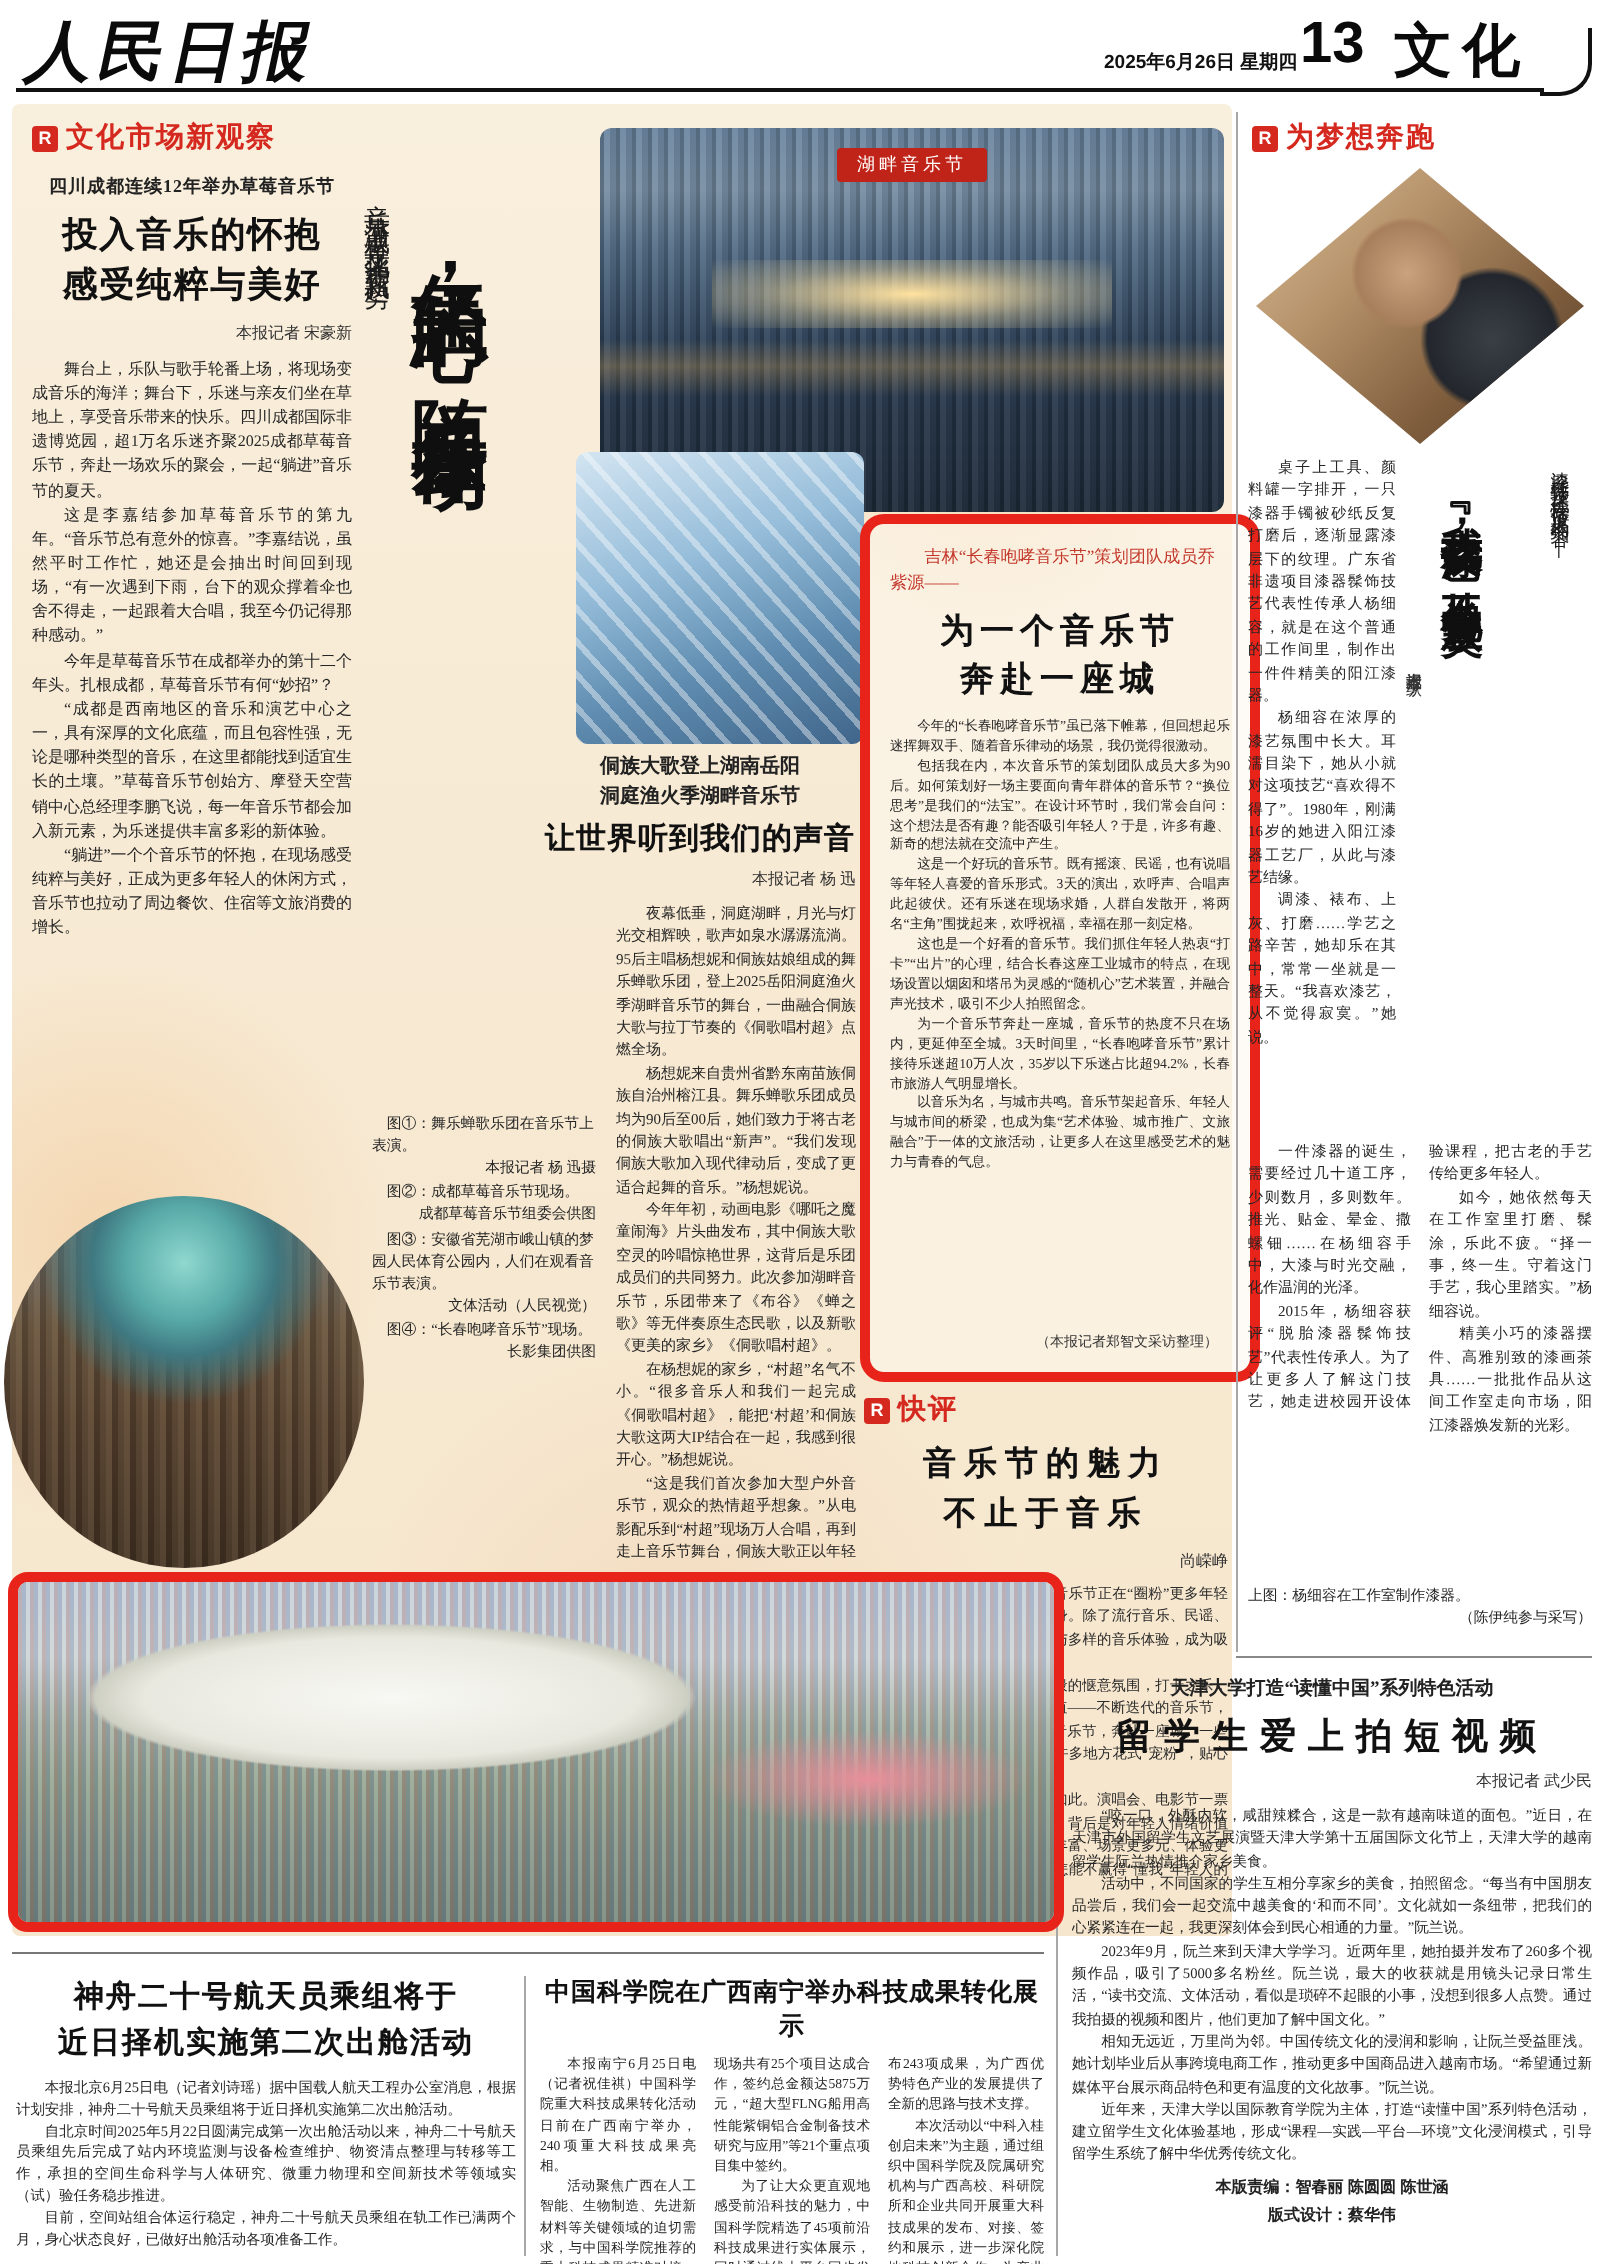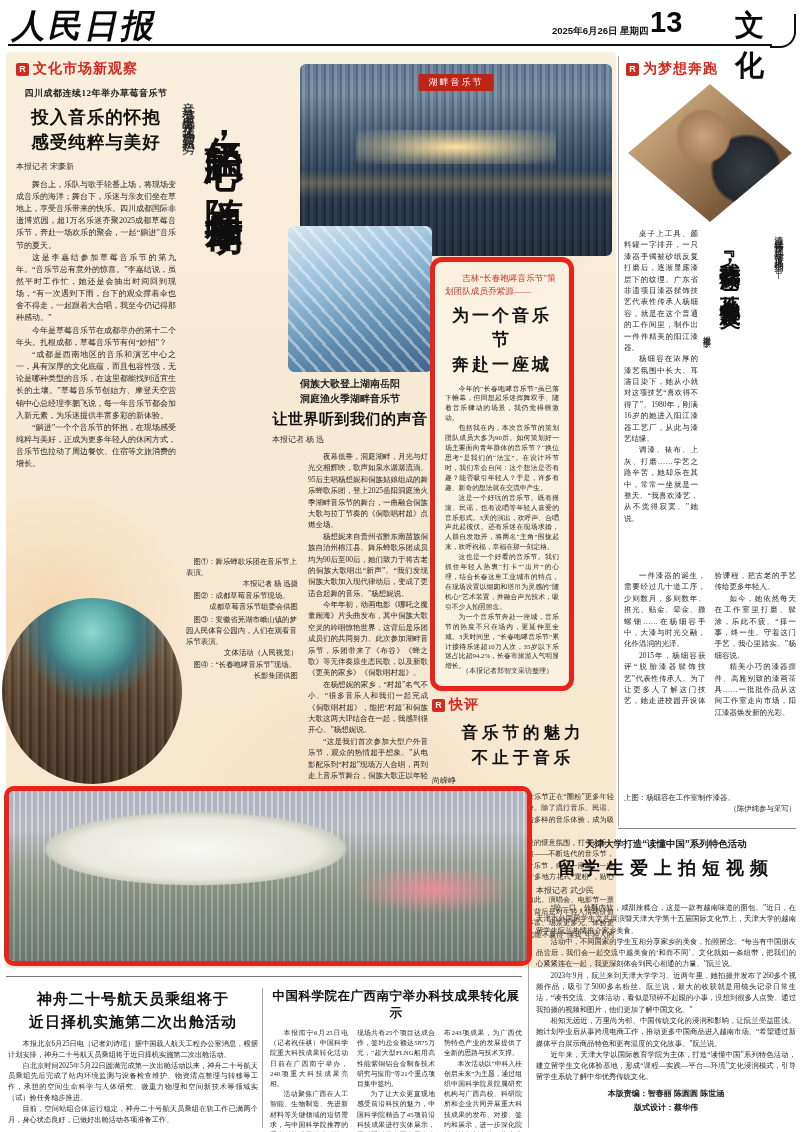--- a/index.html
+++ b/index.html
@@ -5,21 +5,21 @@
   html,body{margin:0;padding:0;}
   body{width:801px;height:1132px;position:relative;background:#ffffff;overflow:hidden;
        font-family:"Liberation Serif",serif;color:#222;}
   .abs{position:absolute;}
   p{margin:0;text-indent:2em;}
   
   #masthead{left:14px;top:4px;font-size:33px;font-weight:900;transform:skewX(-12deg);
             letter-spacing:3px;color:#0a0a0a;font-family:"Liberation Serif",serif;}
   #hdr-date{left:552px;top:25px;font-size:9.5px;font-weight:bold;color:#111;font-family:"Liberation Sans",sans-serif;}
   #hdr-pageno{left:650px;top:6px;font-size:29px;font-weight:800;font-family:"Liberation Sans",sans-serif;color:#0a0a0a;}
-  #hdr-section{left:735px;top:6px;font-size:29px;font-weight:800;letter-spacing:5px;color:#0a0a0a;font-family:"Liberation Sans",sans-serif;}
+  #hdr-section{left:697px;top:6px;font-size:29px;font-weight:800;letter-spacing:5px;color:#0a0a0a;font-family:"Liberation Sans",sans-serif;}
   #hdr-rule{left:8px;top:44px;width:764px;height:2px;background:#111;}
   #hdr-curve{left:770px;top:14px;width:24px;height:32px;border-right:2px solid #111;
              border-bottom:2px solid #111;border-bottom-right-radius:16px;}
   
   #feature-bg{left:6px;top:52px;width:610px;height:916px;border-radius:4px;
     background:
       radial-gradient(circle 150px at 80% 18%, #f6d9b4 0%, rgba(246,217,180,0) 70%),
       radial-gradient(circle 200px at 8% 62%, #f4d6b0 0%, rgba(244,214,176,0) 70%),
       radial-gradient(circle 230px at 55% 85%, #f3dcc0 0%, rgba(243,220,192,0) 70%),
       linear-gradient(180deg,#f9efdd 0%,#f7e9d2 50%,#f6e6cd 100%);}
@@ -27,21 +27,21 @@
   .sec-label{display:flex;align-items:center;gap:4px;font-family:"Liberation Sans",sans-serif;}
   .sec-label .txt{font-size:14px;font-weight:800;color:#d5281e;letter-spacing:1px;}
   .colicon{width:13px;height:13px;background:#d5281e;color:#fff;border-radius:2px;
            font-size:9px;font-weight:800;display:flex;align-items:center;justify-content:center;
            font-family:"Liberation Sans",sans-serif;}
   
   #mw{left:16px;top:60px;width:160px;}
   #mw-kicker{margin-top:9px;font-size:9px;text-align:center;letter-spacing:.5px;color:#222;font-weight:bold;}
   .bighead{font-family:"Liberation Sans",sans-serif;font-weight:800;text-align:center;color:#111;}
   #mw-h{font-size:17.5px;line-height:1.45;margin-top:5px;letter-spacing:1px;}
-  .byline{font-size:8px;text-align:left;color:#333;margin-top:5px;}
+  .byline{font-size:8px;text-align:right;color:#333;margin-top:5px;}
   .bodytxt{font-size:8px;line-height:1.52;text-align:justify;color:#262626;overflow:hidden;}
   #mw-body{margin-top:7px;height:368px;}
   
   #captions{left:186px;top:556px;width:112px;font-size:7.4px;line-height:1.5;color:#262626;overflow:hidden;height:232px;}
   #captions p{text-indent:1em;margin-bottom:1px;}
   #captions .cap-credit{display:block;text-align:right;}
   
   #photo-circle{left:2px;top:598px;width:180px;height:186px;border-radius:50%;overflow:hidden;
     background:
       radial-gradient(circle at 50% 18%, #8fd8cf 0%, #58aaa8 16%, #3f7880 26%, rgba(0,0,0,0) 40%),
@@ -79,21 +79,21 @@
       radial-gradient(ellipse 46% 34% at 36% 34%, #f8f8f4 0%, #e9e8df 52%, #cfd0c4 62%, rgba(0,0,0,0) 64%),
       radial-gradient(ellipse 20% 18% at 82% 58%, #e88f9a 0%, rgba(232,143,154,0) 80%),
       repeating-linear-gradient(90deg, rgba(150,60,70,.22) 0 2px, rgba(60,80,150,.2) 2px 4px, rgba(235,235,235,.18) 4px 6px),
       linear-gradient(180deg,#c3cfd8 0%,#ccd5d6 22%,#a4b2a2 42%,#8da089 60%,#7e9180 78%,#6f8273 100%);}
   
   #dong{left:272px;top:376px;width:156px;}
   #dong .kick{font-size:10px;text-align:center;color:#222;font-weight:bold;line-height:1.5;}
   #dong-h{font-size:15px;margin-top:4px;letter-spacing:.5px;}
   #dong-body{margin-top:6px;height:330px;font-size:7.5px;margin-left:36px;}
   
-  #cc-box{left:430px;top:257px;width:144px;height:434px;border:5px solid #e8231a;border-radius:12px;
+  #cc-box{left:430px;top:257px;width:200px;height:434px;border:5px solid #e8231a;border-radius:12px;
           background:rgba(253,248,238,.55);box-sizing:border-box;padding:10px 10px 8px;}
   #cc-kicker{font-size:8.6px;color:#c3392c;line-height:1.55;text-indent:2em;text-align:left;}
   #cc-h{font-size:17px;letter-spacing:3px;line-height:1.45;margin-top:5px;}
   #cc-body{margin-top:6px;font-size:6.8px;line-height:1.46;height:288px;}
   #cc-credit{position:absolute;right:16px;bottom:10px;font-size:7px;color:#333;}
   
   #kp{left:432px;top:696px;width:182px;}
   #kp-h{font-size:16.5px;letter-spacing:4px;line-height:1.5;margin-top:6px;}
   #kp-body{margin-top:6px;font-size:7.2px;line-height:1.6;height:168px;color:#2a2a2a;}
   

